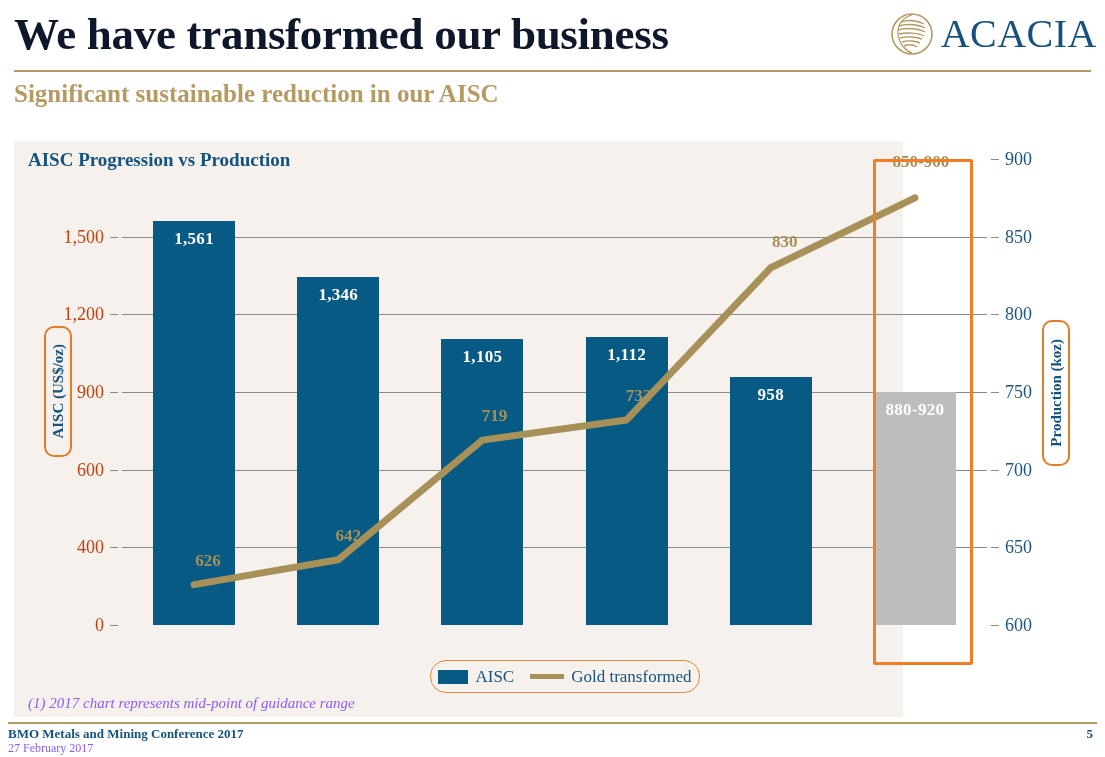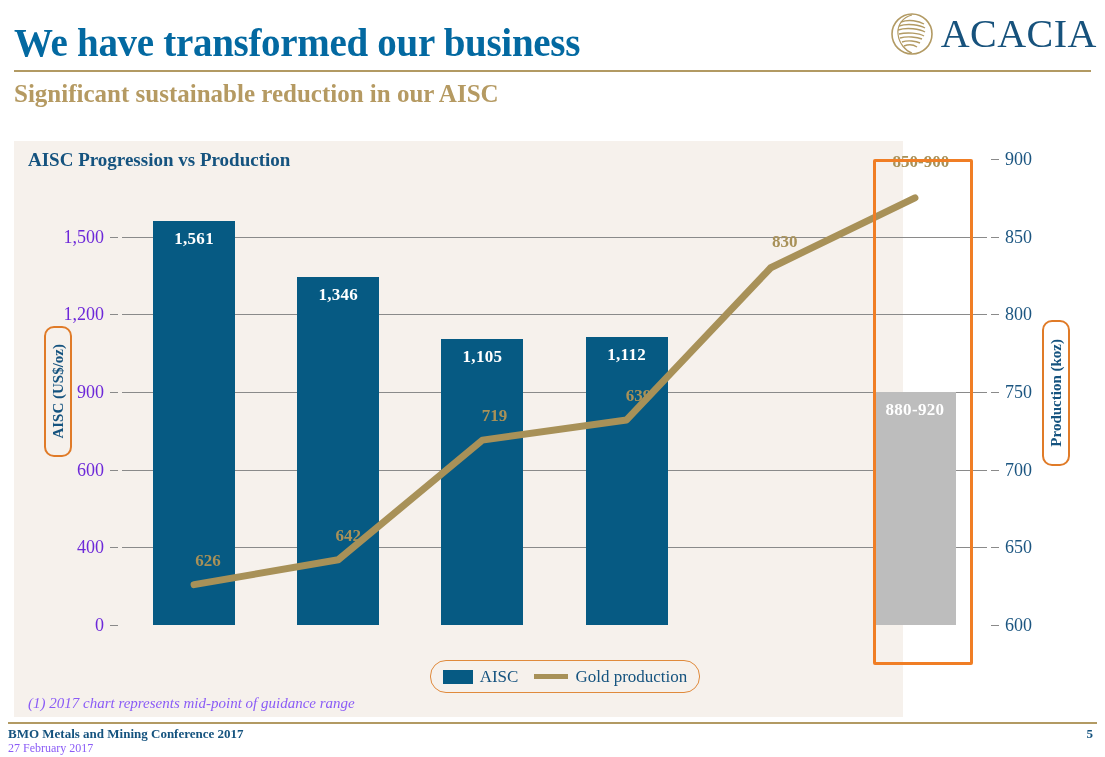--- a/index.html
+++ b/index.html
@@ -13,24 +13,24 @@
     position: relative;
     overflow: hidden;
     font-family: "Liberation Serif", serif;
     color: #1b4f77;
   }
 
   
   #slide-title {
     position: absolute;
     left: 14px;
-    top: 20px;
-    font-size: 39px;
-    font-weight: bold;
-    color: #0369a1;
+    top: 8px;
+    font-size: 45px;
+    font-weight: bold;
+    color: #0f172a;
     letter-spacing: -0.3px;
     white-space: nowrap;
   }
   #logo-block {
     position: absolute;
     right: 8px;
     top: 8px;
     height: 52px;
     display: flex;
     align-items: center;
@@ -104,21 +104,21 @@
   }
   .axis-tick-l { left: -12px; }
   .axis-tick-r { right: -12px; }
 
   .ytick-label-left {
     position: absolute;
     right: 100%;
     margin-right: 18px;
     transform: translateY(-50%);
     font-size: 18px;
-    color: #6d28d9;
+    color: #c2410c;
     white-space: nowrap;
   }
   .ytick-label-right {
     position: absolute;
     left: 100%;
     margin-left: 18px;
     transform: translateY(-50%);
     font-size: 18px;
     color: #1b5580;
     white-space: nowrap;
@@ -369,44 +369,47 @@
       </div>
       <div class="bar" style="left: 175.25px; width: 82px; height: 348.464px;">
         <div class="bar-label">1,346</div>
       </div>
       <div class="bar" style="left: 319.417px; width: 82px; height: 286.072px;">
         <div class="bar-label">1,105</div>
       </div>
       <div class="bar" style="left: 463.583px; width: 82px; height: 287.884px;">
         <div class="bar-label">1,112</div>
       </div>
+      <div class="bar" style="left: 607.75px; width: 82px; height: 248.016px;">
+        <div class="bar-label">958</div>
+      </div>
       <div class="bar estimate" style="left: 751.917px; width: 82px; height: 233px;">
         <div class="bar-label">880-920</div>
       </div>
       <svg id="line-svg" viewBox="0 0 865 466">
         <polyline points="72.08333333333333,425.61333333333334 216.25,400.76 360.41666666666663,281.1533333333333 504.5833333333333,260.96000000000004 648.75,108.73333333333329 792.9166666666666,38.83333333333337" fill="none" stroke="#a89158" stroke-width="7" stroke-linejoin="round" stroke-linecap="round"></polyline>
       </svg>
       <div class="pt-label" style="left: 86.0833px; top: 411.613px;">626</div>
       <div class="pt-label" style="left: 226.25px; top: 386.76px;">642</div>
       <div class="pt-label" style="left: 372.417px; top: 267.153px;">719</div>
-      <div class="pt-label" style="left: 516.583px; top: 246.96px;">639</div>
+      <div class="pt-label" style="left: 516.583px; top: 246.96px;">732</div>
       <div class="pt-label" style="left: 662.75px; top: 92.7333px;">830</div>
       <div class="pt-label" style="left: 798.917px; top: 12.8333px;">850-900</div>
     </div>
 
   <div id="estimate-highlight"></div>
 
   <div id="legend-box">
     <div class="legend-item">
       <span class="legend-swatch-bar"></span>
       <span class="legend-text">AISC</span>
     </div>
     <div class="legend-item">
       <span class="legend-swatch-line"></span>
-      <span class="legend-text">Gold production</span>
+      <span class="legend-text">Gold transformed</span>
     </div>
   </div>
 
   <div id="footnote">(1) 2017 chart represents mid-point of guidance range</div>
 </div>
 
 <div id="footer-rule"></div>
 <div id="footer-line1">BMO Metals and Mining Conference 2017</div>
 <div id="footer-line2">27 February 2017</div>
 <div id="page-number">5</div>

